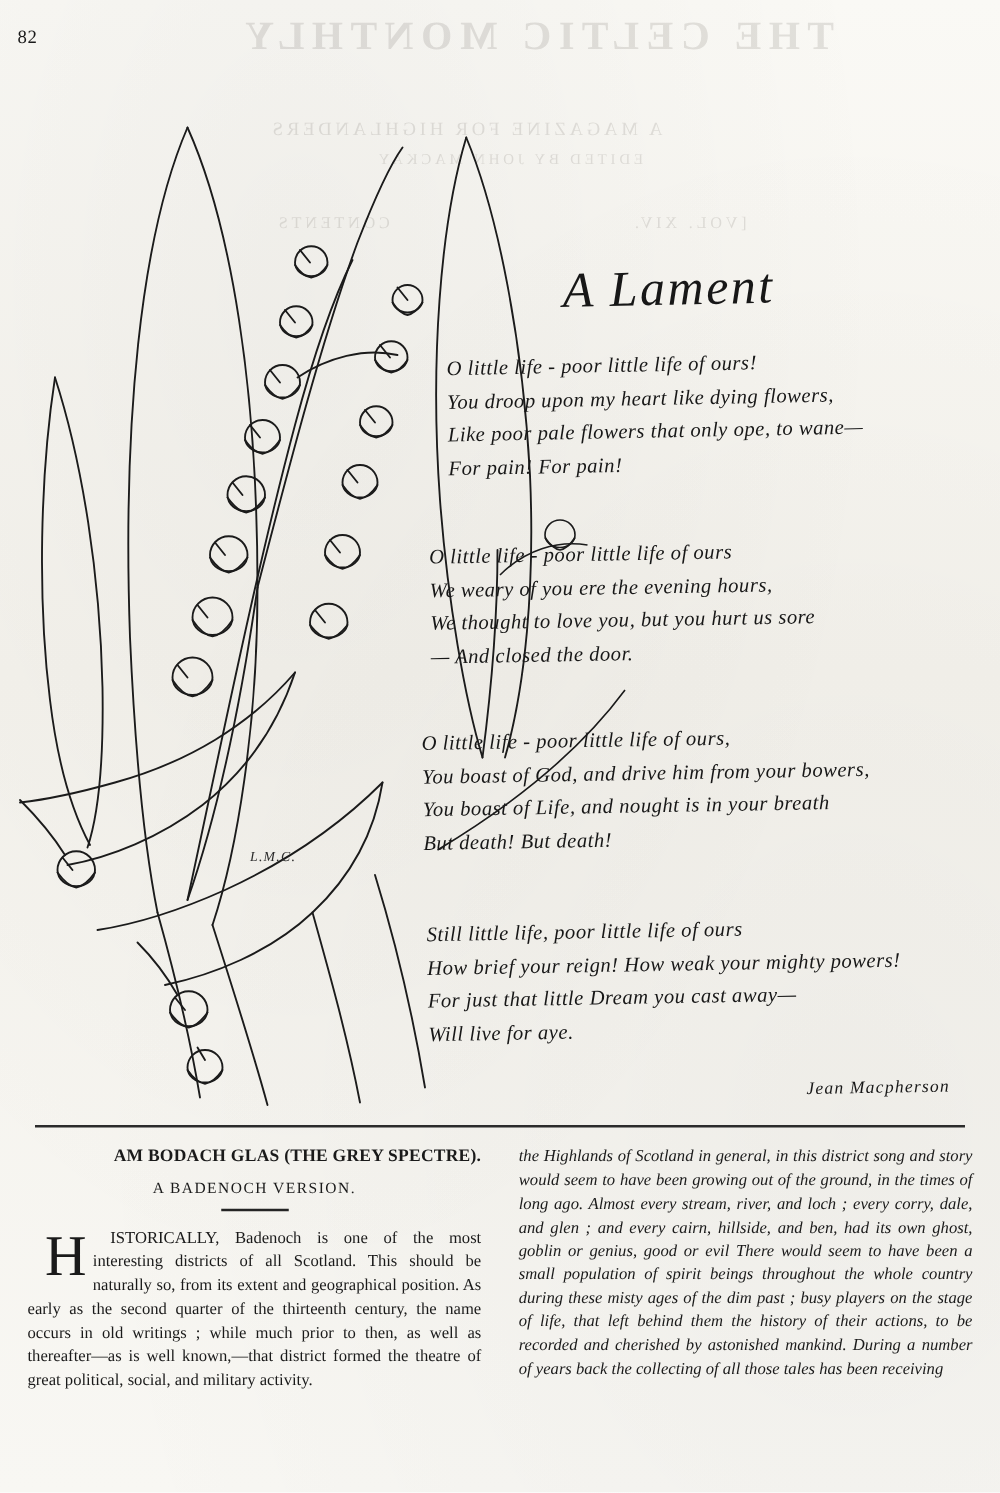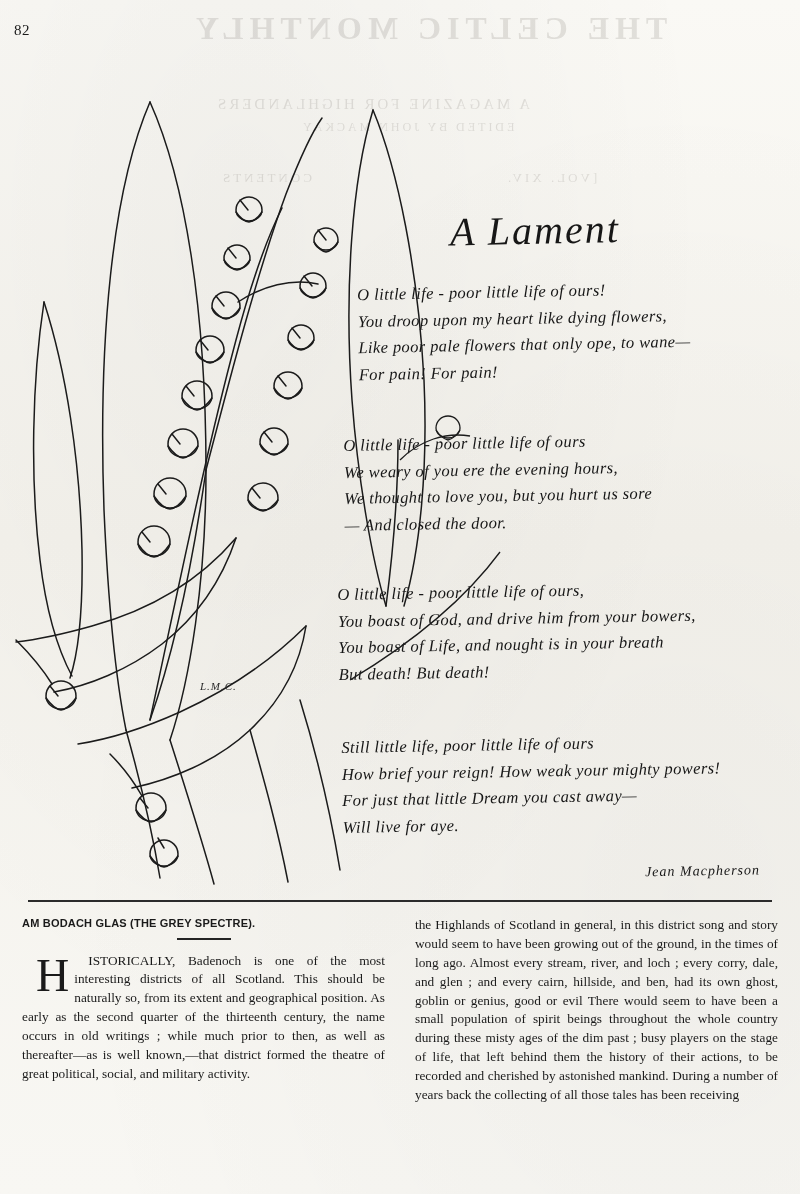--- a/index.html
+++ b/index.html
@@ -141,42 +141,42 @@
     display: flex;
     gap: 30px;
   }
   .col {
     width: 363px;
     font-size: 13.3px;
     line-height: 1.42;
     text-align: justify;
   }
   .article-title {
-    font-family: Liberation Sans, sans-serif;
+    font-family: Liberation Serif, serif;
     font-weight: bold;
-    font-size: 11px;
+    font-size: 14px;
     letter-spacing: 0.2px;
-    text-align: left;
+    text-align: right;
     margin: 0 0 6px 0;
   }
   .article-subtitle {
     text-align: center;
     font-size: 12.4px;
     letter-spacing: 1.2px;
     font-variant: small-caps;
     margin: 0 0 8px 0;
   }
   .sub-rule {
     width: 54px;
     height: 2px;
     background: #242424;
     margin: 0 auto 12px auto;
   }
   .col p { margin: 0 0 2px 0; text-indent: 14px; }
-  .col p.no-indent { text-indent: 0; }
+  .col p.no-indent { text-indent: 0; font-style: italic; }
   .dropcap-para {
     position: relative;
     min-height: 52px;
     text-indent: 0;
   }
   .dropcap {
     float: left;
     font-family: "Liberation Serif", serif;
     font-size: 46px;
     line-height: 0.88;
@@ -321,20 +321,21 @@
     <path d="M106 28 a12 10 0 1 0 24 0 a12 12 0 0 0 -24 0 z"></path>
     <path d="M106 30 q6 9 12 10 q6 -1 12 -10"></path>
     <path d="M20 280 C70 250 130 206 170 152"></path>
   </svg>
 
   <div id="section-rule"></div>
 
   <div id="article">
     <div class="col">
       <h2 class="article-title">AM BODACH GLAS (THE GREY SPECTRE).</h2>
+      <div class="article-subtitle">A BADENOCH VERSION.</div>
       <div class="sub-rule"></div>
       <p class="dropcap-para">
         <span class="dropcap">H</span>
         <span>ISTORICALLY, Badenoch is one of the most interesting districts of all Scotland. This should be naturally so, from its extent and geographical position. As early as the second quarter of the thirteenth century, the name occurs in old writings ; while much prior to then, as well as thereafter—as is well known,—that district formed the theatre of great political, social, and military activity.</span>
       </p>
     </div>
     <div class="col">
       <p class="no-indent">the Highlands of Scotland in general, in this district song and story would seem to have been growing out of the ground, in the times of long ago. Almost every stream, river, and loch ; every corry, dale, and glen ; and every cairn, hillside, and ben, had its own ghost, goblin or genius, good or evil   There would seem to have been a small population of spirit beings throughout the whole country during these misty ages of the dim past ; busy players on the stage of life, that left behind them the history of their actions, to be recorded and cherished by astonished mankind.  During a number of years back the collecting of all those tales has been receiving</p>
     </div>
   </div>

